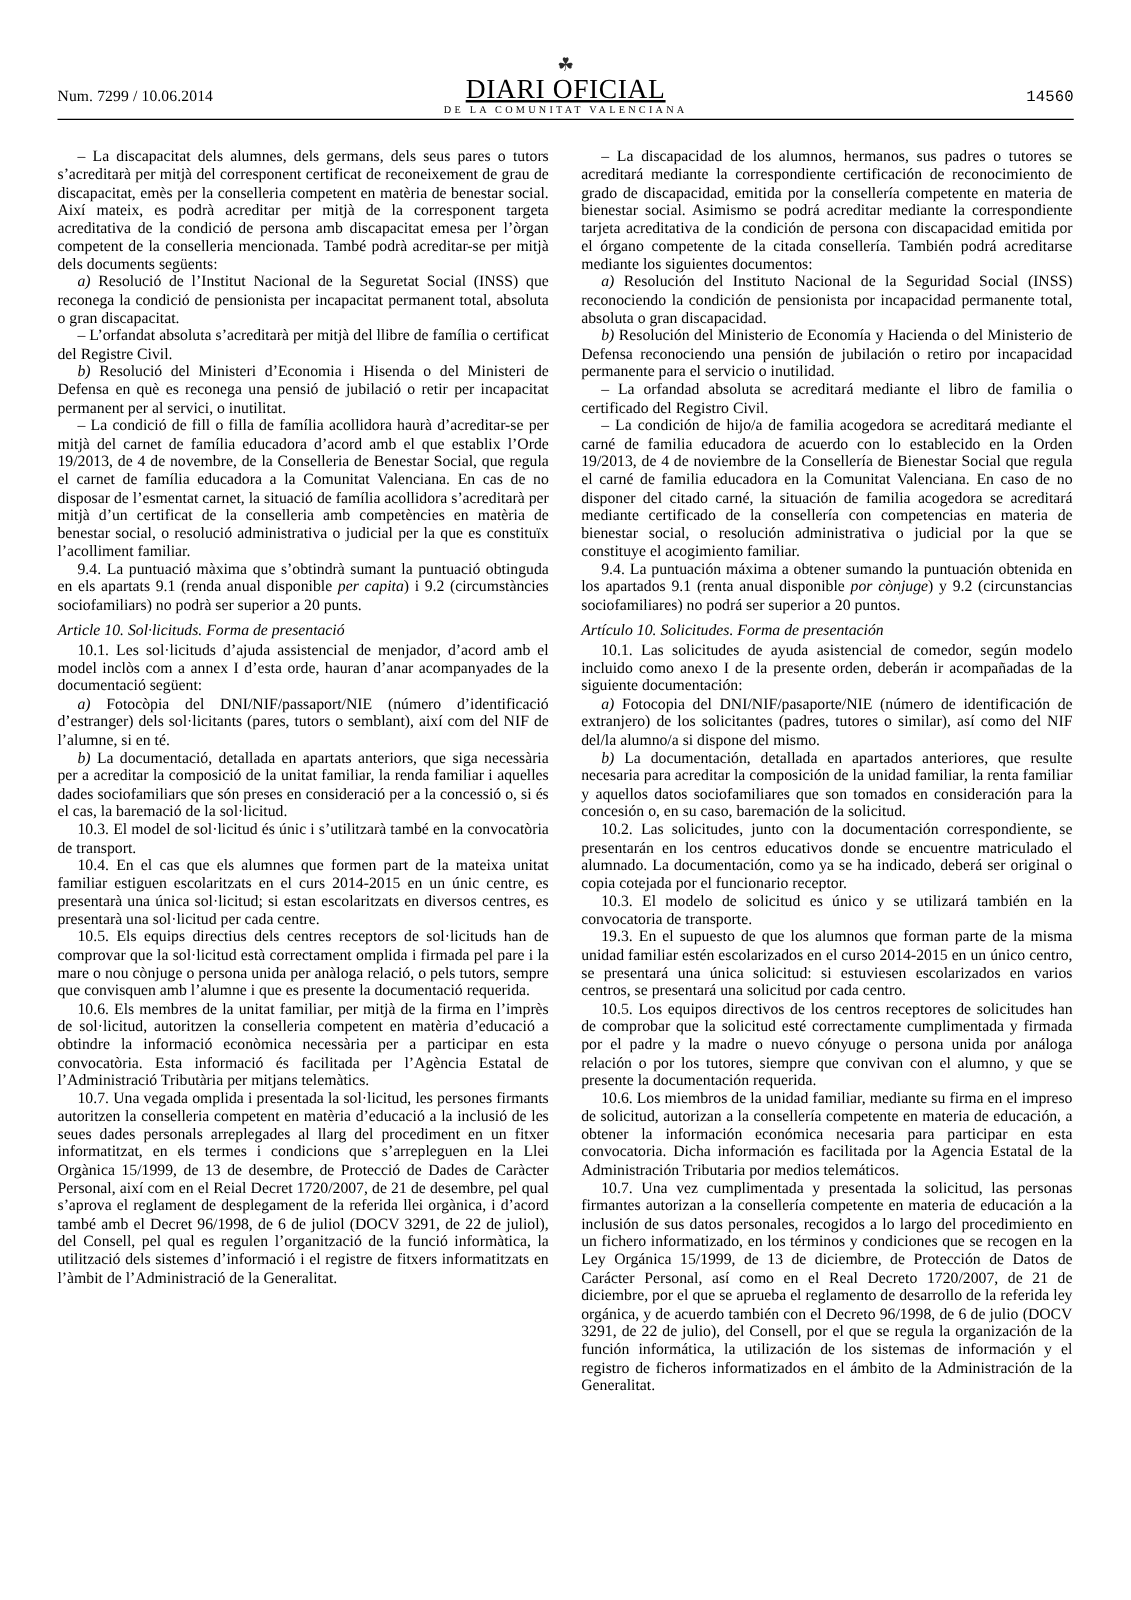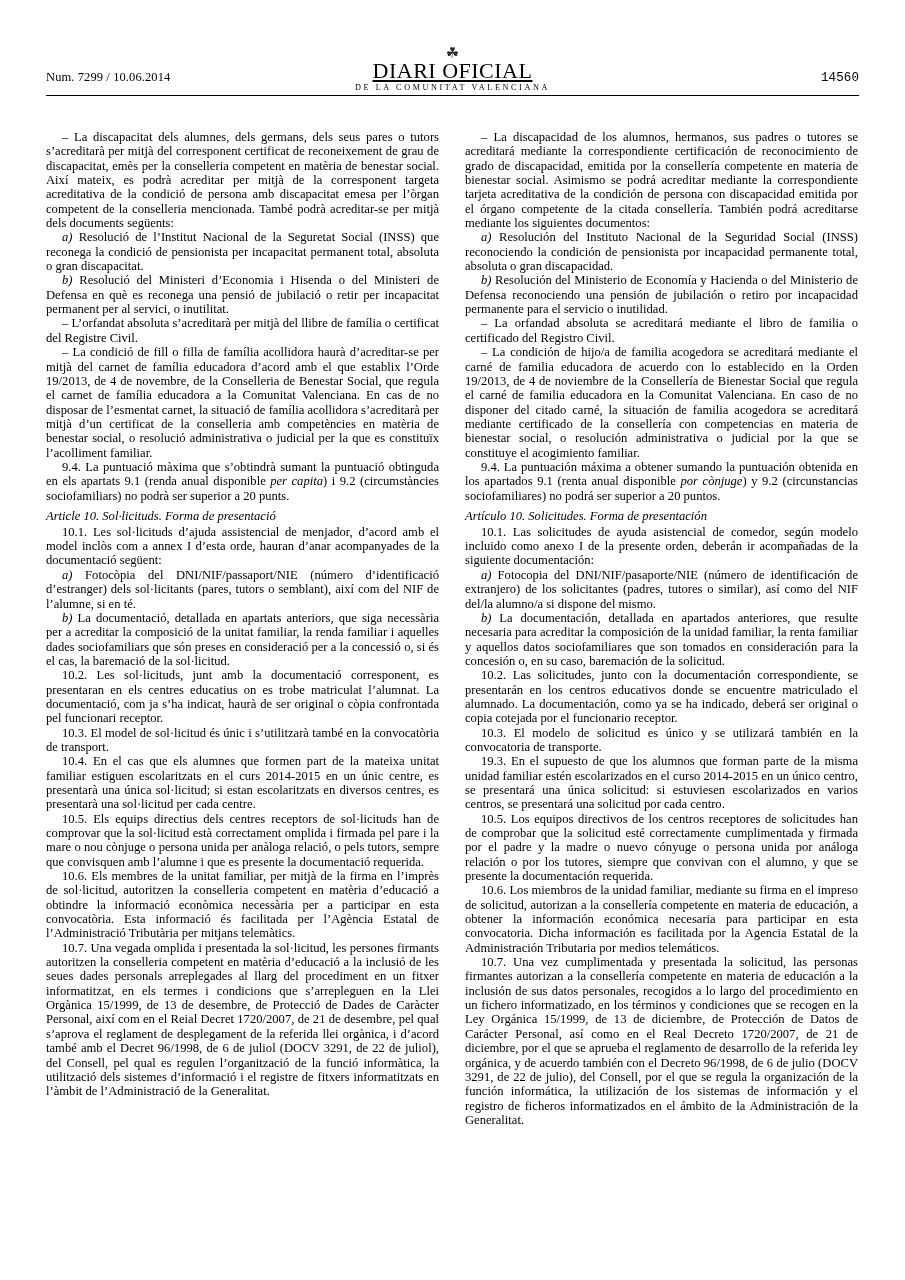--- a/index.html
+++ b/index.html
@@ -81,21 +81,20 @@
   }
   
   .columns {
     position: absolute;
     top: 118px;
     left: 46px;
     right: 46px;
     bottom: 30px;
     display: flex;
     gap: 26px;
-    margin-top: 12px;
   }
   .col {
     width: 393px;
     font-size: 12.6px;
     line-height: 14.35px;
     text-align: justify;
     text-justify: inter-word;
     hyphens: manual;
   }
   .col p {
@@ -124,29 +123,28 @@
     </div>
     <div class="header-right">14560</div>
     <div class="header-line"></div>
   </div>
 
   <div class="columns">
 
     <div class="col">
       <p>– La discapacitat dels alumnes, dels germans, dels seus pares o tutors s’acreditarà per mitjà del corresponent certificat de reconeixement de grau de discapacitat, emès per la conselleria competent en matèria de benestar social. Així mateix, es podrà acreditar per mitjà de la corresponent targeta acreditativa de la condició de persona amb discapacitat emesa per l’òrgan competent de la conselleria mencionada. També podrà acreditar-se per mitjà dels documents següents:</p>
       <p><span class="it">a)</span> Resolució de l’Institut Nacional de la Seguretat Social (INSS) que reconega la condició de pensionista per incapacitat permanent total, absoluta o gran discapacitat.</p>
+      <p>– L’orfandat absoluta s’acreditarà per mitjà del llibre de família o certificat del Registre Civil.</p>
       <p><span class="it">b)</span> Resolució del Ministeri d’Economia i Hisenda o del Ministeri de Defensa en què es reconega una pensió de jubilació o retir per incapacitat permanent per al servici, o inutilitat.</p>
-      <p>– L’orfandat absoluta s’acreditarà per mitjà del llibre de família o certificat del Registre Civil.</p>
       <p>– La condició de fill o filla de família acollidora haurà d’acreditar-se per mitjà del carnet de família educadora d’acord amb el que establix l’Orde 19/2013, de 4 de novembre, de la Conselleria de Benestar Social, que regula el carnet de família educadora a la Comunitat Valenciana. En cas de no disposar de l’esmentat carnet, la situació de família acollidora s’acreditarà per mitjà d’un certificat de la conselleria amb competències en matèria de benestar social, o resolució administrativa o judicial per la que es constituïx l’acolliment familiar.</p>
       <p>9.4. La puntuació màxima que s’obtindrà sumant la puntuació obtinguda en els apartats 9.1 (renda anual disponible <span class="it">per capita</span>) i 9.2 (circumstàncies sociofamiliars) no podrà ser superior a 20 punts.</p>
       <p class="heading">Article 10. Sol·licituds. Forma de presentació</p>
       <p>10.1. Les sol·licituds d’ajuda assistencial de menjador, d’acord amb el model inclòs com a annex I d’esta orde, hauran d’anar acompanyades de la documentació següent:</p>
       <p><span class="it">a)</span> Fotocòpia del DNI/NIF/passaport/NIE (número d’identificació d’estranger) dels sol·licitants (pares, tutors o semblant), així com del NIF de l’alumne, si en té.</p>
       <p><span class="it">b)</span> La documentació, detallada en apartats anteriors, que siga necessària per a acreditar la composició de la unitat familiar, la renda familiar i aquelles dades sociofamiliars que són preses en consideració per a la concessió o, si és el cas, la baremació de la sol·licitud.</p>
-      <p>10.2. Les sol·licituds, junt amb la documentació corresponent, es presentaran en els centres educatius on es trobe matriculat l’alumnat. La documentació, com ja s’ha indicat, haurà de ser original o còpia confrontada pel funcionari receptor.</p>
       <p>10.3. El model de sol·licitud és únic i s’utilitzarà també en la convocatòria de transport.</p>
       <p>10.4. En el cas que els alumnes que formen part de la mateixa unitat familiar estiguen escolaritzats en el curs 2014-2015 en un únic centre, es presentarà una única sol·licitud; si estan escolaritzats en diversos centres, es presentarà una sol·licitud per cada centre.</p>
       <p>10.5. Els equips directius dels centres receptors de sol·licituds han de comprovar que la sol·licitud està correctament omplida i firmada pel pare i la mare o nou cònjuge o persona unida per anàloga relació, o pels tutors, sempre que convisquen amb l’alumne i que es presente la documentació requerida.</p>
       <p>10.6. Els membres de la unitat familiar, per mitjà de la firma en l’imprès de sol·licitud, autoritzen la conselleria competent en matèria d’educació a obtindre la informació econòmica necessària per a participar en esta convocatòria. Esta informació és facilitada per l’Agència Estatal de l’Administració Tributària per mitjans telemàtics.</p>
       <p>10.7. Una vegada omplida i presentada la sol·licitud, les persones firmants autoritzen la conselleria competent en matèria d’educació a la inclusió de les seues dades personals arreplegades al llarg del procediment en un fitxer informatitzat, en els termes i condicions que s’arrepleguen en la Llei Orgànica 15/1999, de 13 de desembre, de Protecció de Dades de Caràcter Personal, així com en el Reial Decret 1720/2007, de 21 de desembre, pel qual s’aprova el reglament de desplegament de la referida llei orgànica, i d’acord també amb el Decret 96/1998, de 6 de juliol (DOCV 3291, de 22 de juliol), del Consell, pel qual es regulen l’organització de la funció informàtica, la utilització dels sistemes d’informació i el registre de fitxers informatitzats en l’àmbit de l’Administració de la Generalitat.</p>
     </div>
 
     <div class="col">
       <p>– La discapacidad de los alumnos, hermanos, sus padres o tutores se acreditará mediante la correspondiente certificación de reconocimiento de grado de discapacidad, emitida por la consellería competente en materia de bienestar social. Asimismo se podrá acreditar mediante la correspondiente tarjeta acreditativa de la condición de persona con discapacidad emitida por el órgano competente de la citada consellería. También podrá acreditarse mediante los siguientes documentos:</p>
       <p><span class="it">a)</span> Resolución del Instituto Nacional de la Seguridad Social (INSS) reconociendo la condición de pensionista por incapacidad permanente total, absoluta o gran discapacidad.</p>

